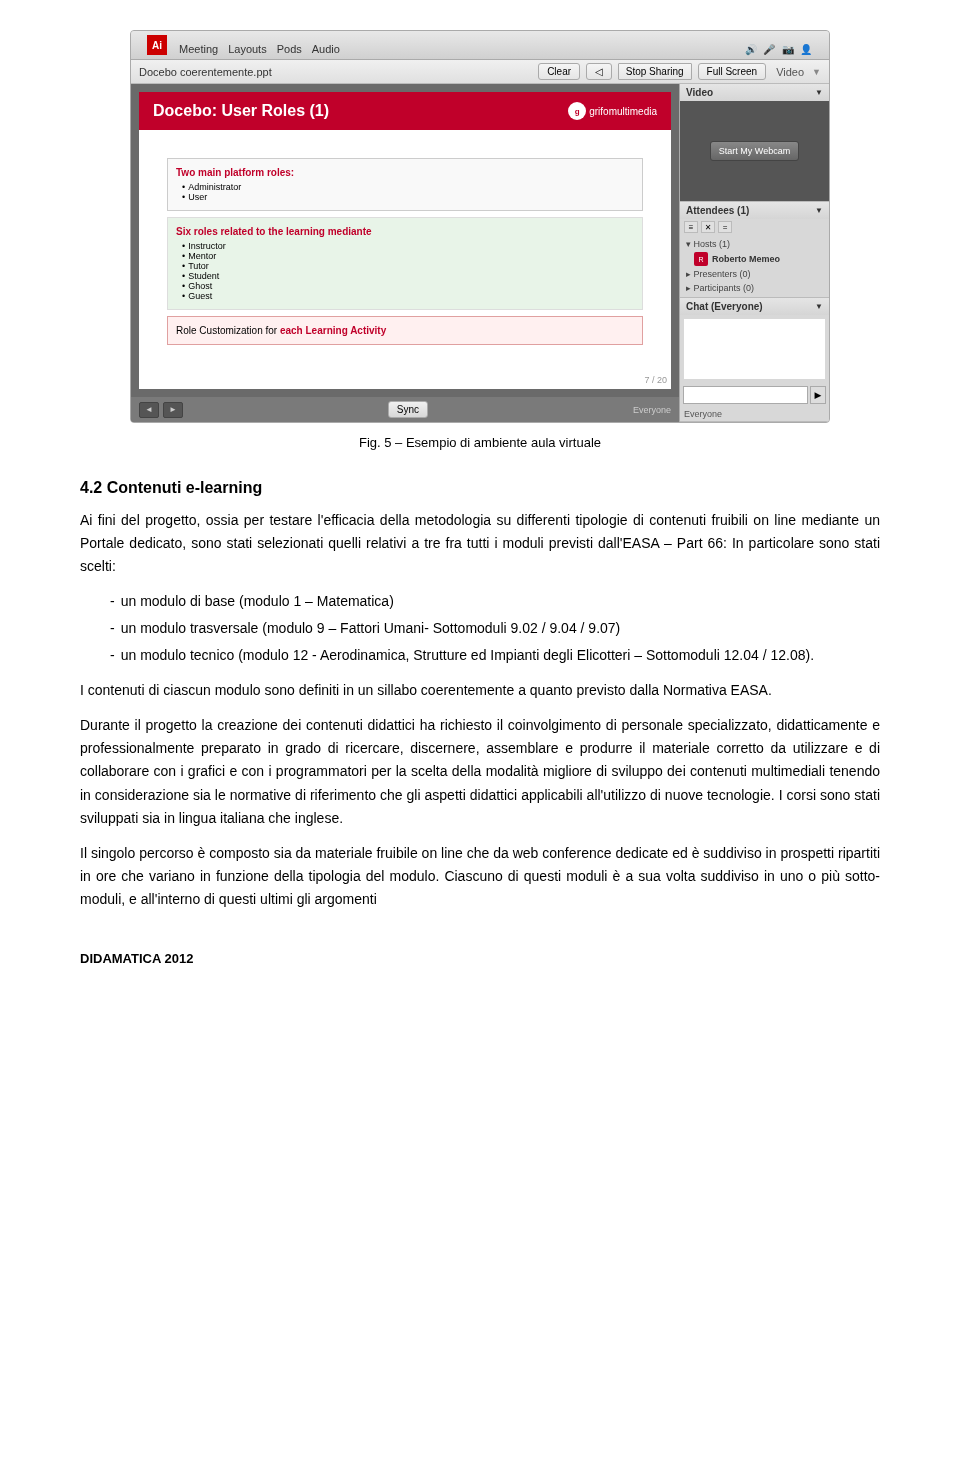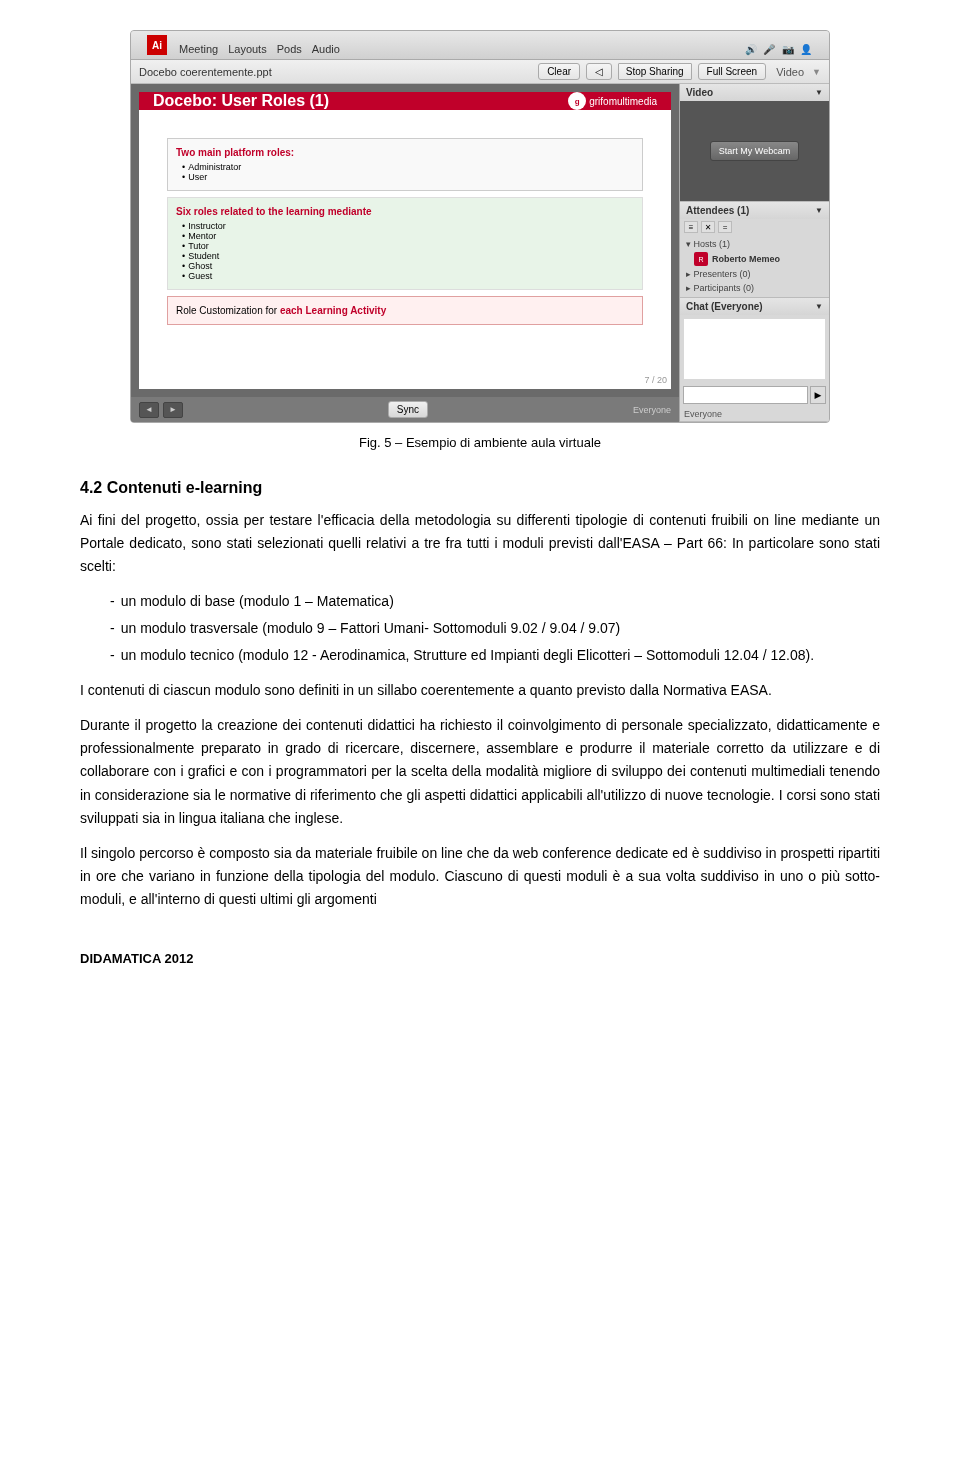--- a/index.html
+++ b/index.html
@@ -109,21 +109,21 @@
     .slide-frame {
       background: #fff;
       margin: 8px;
       flex: 1;
       position: relative;
       min-height: 280px;
     }
 
     .slide-header {
       background: #c0002a;
-      padding: 0 14px;
+      padding: 10px 14px;
       display: flex;
       align-items: center;
       justify-content: space-between;
     }
     .slide-title {
       color: white;
       font-size: 16px;
       font-weight: bold;
     }
     .slide-logo {

